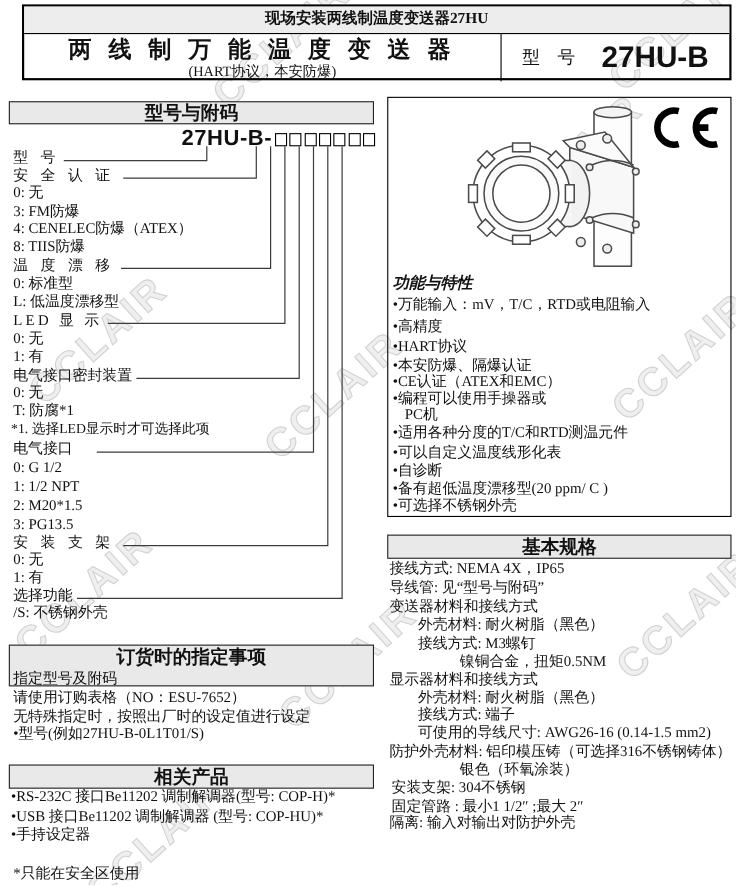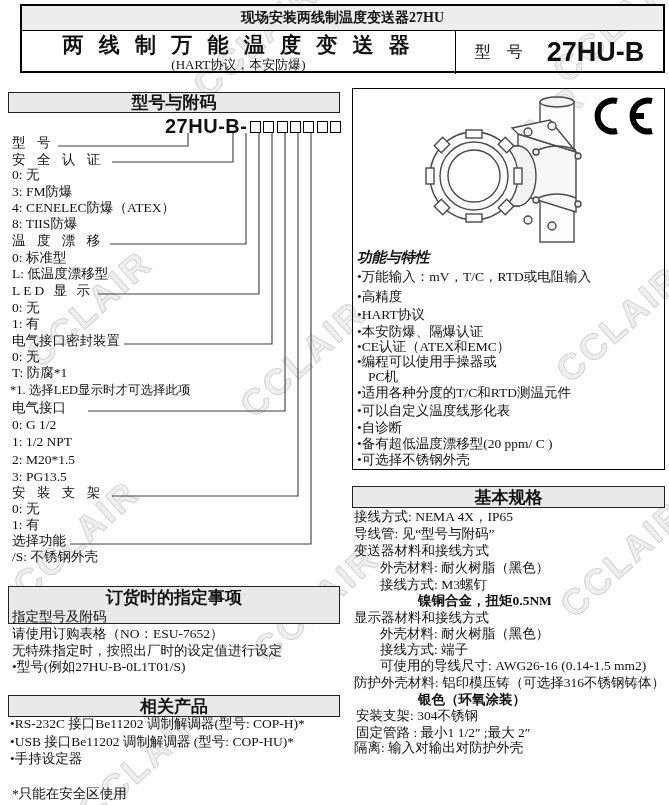--- a/index.html
+++ b/index.html
@@ -32,21 +32,21 @@
   .cbox{display:inline-block;width:9px;height:10px;border:1.6px solid #000;margin-left:2.4px;background:#fff;}
   
   .trow{position:absolute;font-size:13.5px;line-height:15px;white-space:nowrap;z-index:3;}
   .note{font-size:12.5px;}
   svg.leads{position:absolute;left:0;top:0;z-index:1;}
   
   .imgbox{position:absolute;left:352px;top:88px;width:313px;height:382px;border:1.5px solid #000;box-sizing:border-box;z-index:2;background:transparent;}
   .feat-title{position:absolute;font-size:14.5px;font-weight:bold;font-style:italic;z-index:3;}
   .ce{position:absolute;left:590px;top:96px;z-index:3;}
   .ind1{padding-left:26px;}
-  .ind2{padding-left:64px;font-weight:bold;}
+  .ind2{padding-left:64px;}
 </style>
 </head>
 <body>
 
 <div id="page">
 
   <div class="wm" style="left:185px;top:75px;">CCLAIR</div>
   <div class="wm" style="left:545px;top:60px;">CCLAIR</div>
   <div class="wm" style="left:18px;top:345px;">CCLAIR</div>
   <div class="wm" style="left:232px;top:395px;">CCLAIR</div>

